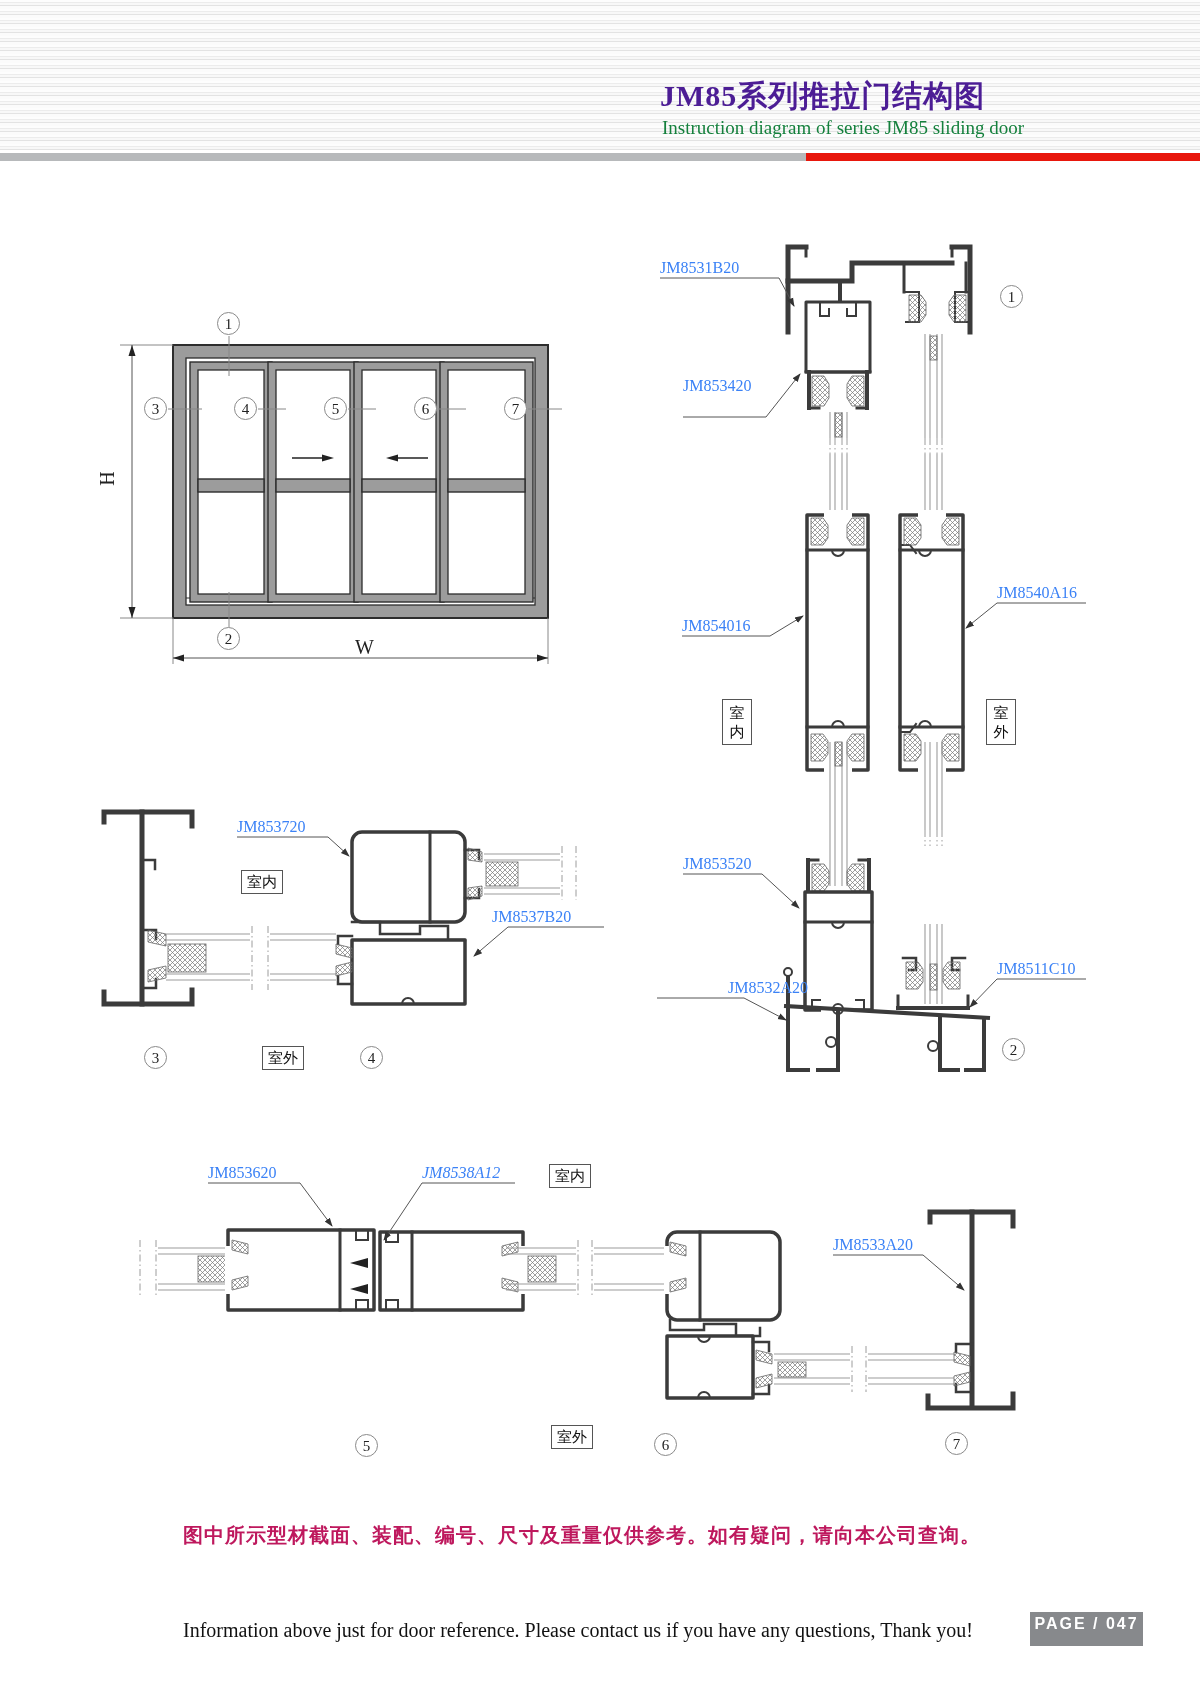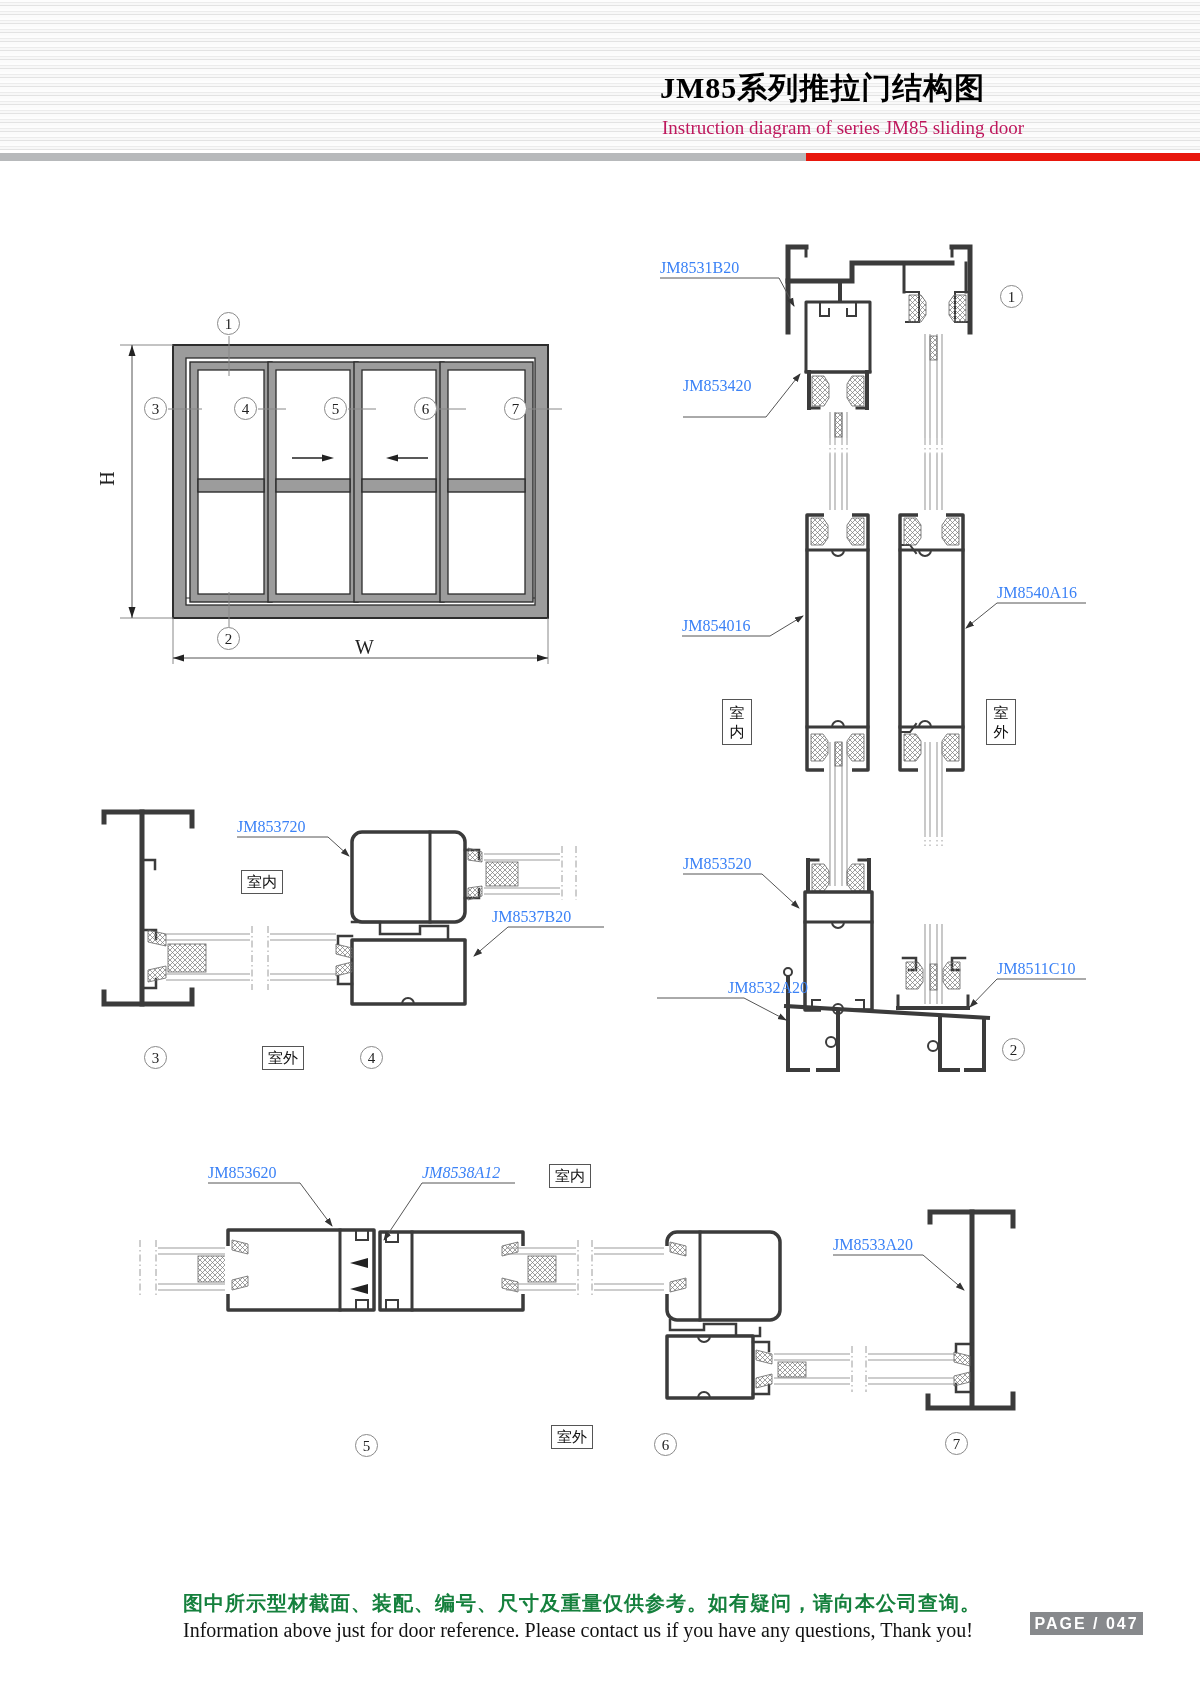--- a/index.html
+++ b/index.html
@@ -1,22 +1,22 @@
 <!DOCTYPE html>
 <html><head>
 <meta charset="utf-8">
 <style>
   html,body{margin:0;padding:0;background:#fff;}
   #page{position:relative;width:1200px;height:1697px;background:#fff;overflow:hidden;
         font-family:"Liberation Sans",sans-serif;}
   
   .top-band{position:absolute;left:0;top:0;width:1200px;height:150px;
     background:repeating-linear-gradient(to bottom,#fdfdfd 0 2px,#ececec 2px 3px,#f8f8f8 3px 5px,#e3e3e3 5px 6px,#fbfbfb 6px 9px);}
-  .title{position:absolute;left:660px;top:68px;font:bold 30px "Liberation Serif",serif;color:#000000;letter-spacing:1px;white-space:nowrap;}
-  .subtitle{position:absolute;left:662px;top:117px;font:19px "Liberation Serif",serif;color:#be185d;white-space:nowrap;}
+  .title{position:absolute;left:660px;top:76px;font:bold 30px "Liberation Serif",serif;color:#4c1d95;letter-spacing:1px;white-space:nowrap;}
+  .subtitle{position:absolute;left:662px;top:117px;font:19px "Liberation Serif",serif;color:#15803d;white-space:nowrap;}
   .divider{position:absolute;left:0;top:153px;width:1200px;height:8px;}
   .div-gray{position:absolute;left:0;top:0;width:806px;height:8px;background:#b7b9bb;}
   .div-red{position:absolute;left:806px;top:0;width:394px;height:8px;background:#e8170c;}
   
   .pl{position:absolute;font:16px "Liberation Serif",serif;color:#3b82f6;white-space:nowrap;}
   .co{position:absolute;width:23px;height:23px;border:1.2px solid #8a8a8a;border-radius:50%;background:#fff;
       font:15px/23px "Liberation Serif",serif;text-align:center;color:#222;box-sizing:border-box;}
   .zh{position:absolute;padding:2px 5px;border:1px solid #555;background:#fff;
       font:15px/18px "Liberation Sans",sans-serif;white-space:nowrap;color:#111;}
   .zv{position:absolute;width:24px;padding:3px 2px;border:1px solid #555;background:#fff;
@@ -38,23 +38,23 @@
   .gk{stroke:#666;stroke-width:0.8;}
   .wh{fill:#fff;stroke:none;}
   .dkk{fill:#222;stroke:none;}
   
   .fr{fill:#9c9c9c;stroke:#2d2d2d;stroke-width:2;}
   .fs{fill:#9c9c9c;stroke:#2d2d2d;stroke-width:1.4;}
   .fi{fill:#fff;stroke:#2d2d2d;stroke-width:1.3;}
   .thin{stroke:#888;stroke-width:1;fill:none;}
   .dim{stroke:#555;stroke-width:1;fill:none;}
   
-  .note-cn{position:absolute;left:183px;top:1590px;font:bold 20px "Liberation Sans",sans-serif;color:#15803d;letter-spacing:1px;white-space:nowrap;}
+  .note-cn{position:absolute;left:183px;top:1522px;font:bold 20px "Liberation Sans",sans-serif;color:#be185d;letter-spacing:1px;white-space:nowrap;}
   .note-en{position:absolute;left:183px;top:1619px;font:20px "Liberation Serif",serif;color:#111;white-space:nowrap;}
-  .pagebox{position:absolute;left:1030px;top:1612px;width:113px;height:23px;background:#87898c;
+  .pagebox{position:absolute;left:1030px;top:1612px;width:113px;height:34px;background:#87898c;
     color:#fff;font:bold 16px/23px "Liberation Sans",sans-serif;text-align:center;letter-spacing:2px;}
 </style>
 </head>
 <body>
 
 <div id="page">
 
   <div class="top-band"></div>
   <div class="title">JM85系列推拉门结构图</div>
   <div class="subtitle">Instruction diagram of series JM85 sliding door</div>

